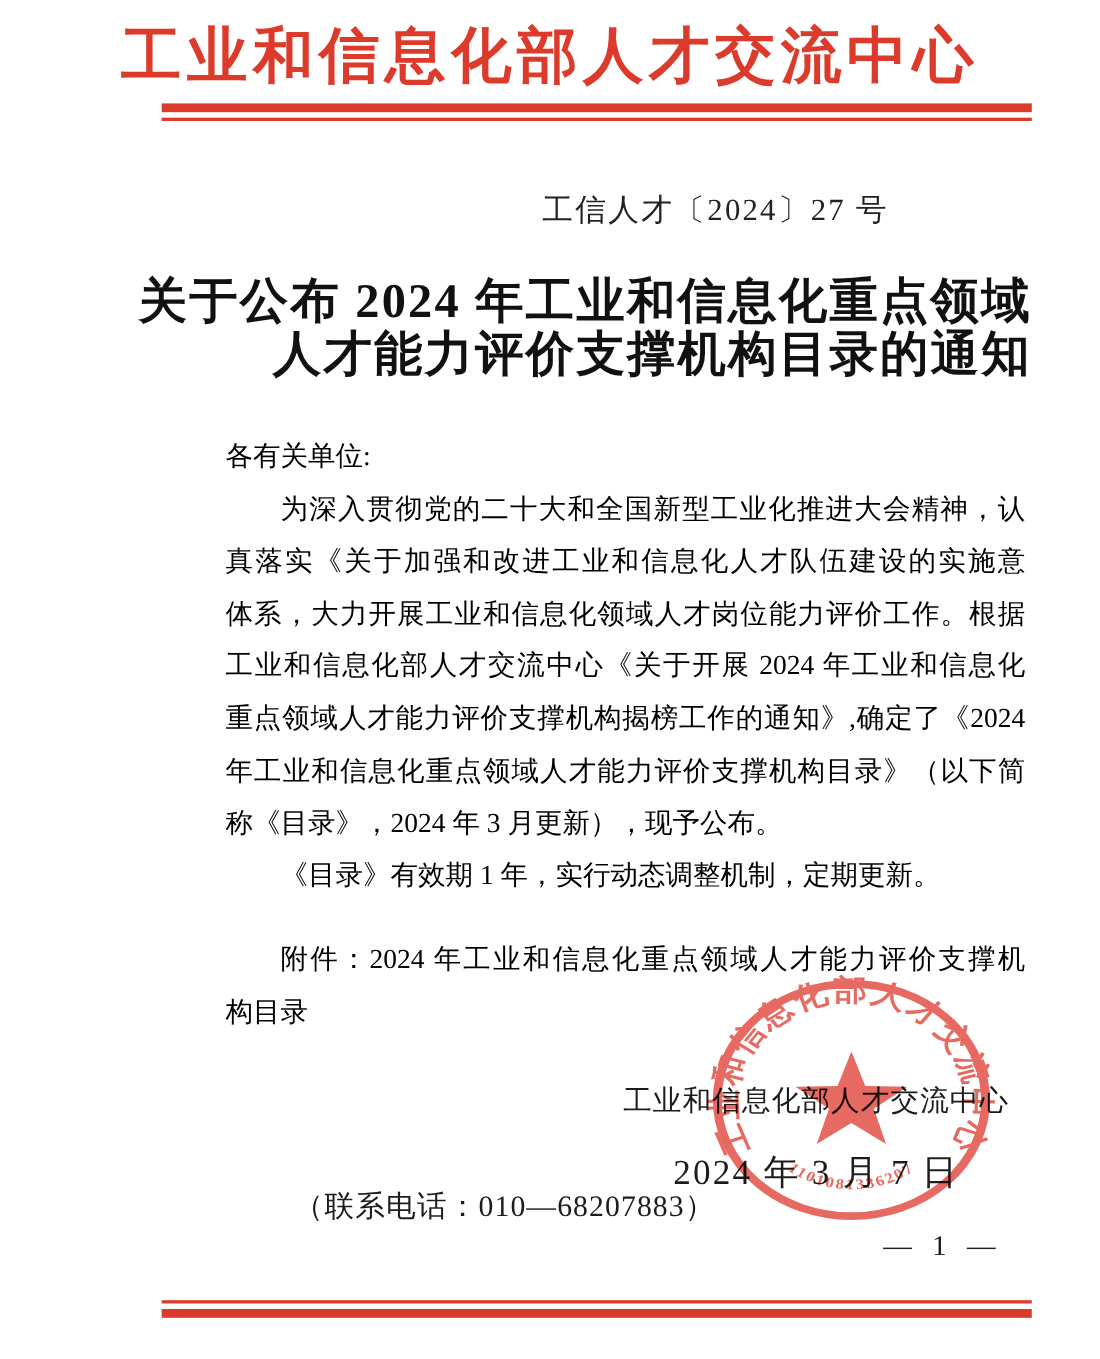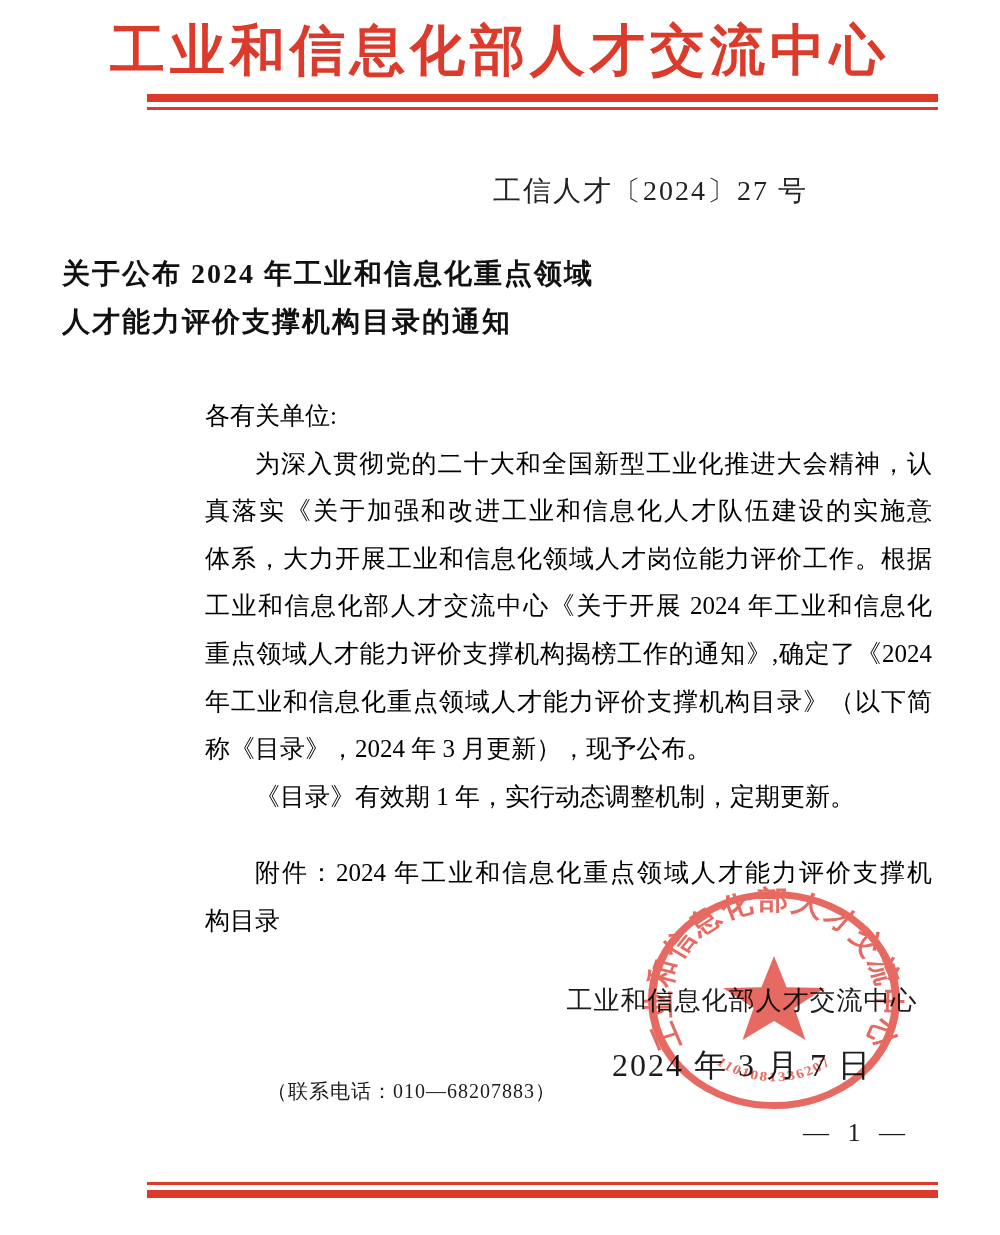--- a/index.html
+++ b/index.html
@@ -18,36 +18,36 @@
   .rule { position:absolute; left:85px; width:830px; background:var(--red); }
   .rule-thick-top { top:94px;  height:8px; }
   .rule-thin-top  { top:107px; height:3px; }
   .rule-thin-bottom  { top:1182px; height:3px; }
   .rule-thick-bottom { top:1190px; height:8px; }
   .doc-number {
     position:absolute; top:172px; right:130px;
     font-size:28px; letter-spacing:2px; color:#222;
   }
   .doc-title {
-    position:absolute; top:250px; left:0; right:0; text-align:left;
-    font-size:28px; font-weight:bold; line-height:48px; letter-spacing:2px;
+    position:absolute; top:250px; left:0; right:0; text-align:right;
+    font-size:44px; font-weight:bold; line-height:48px; letter-spacing:2px;
     color:#111;
   }
   .body-block {
     position:absolute; top:392px; left:143px; width:727px;
     font-size:25px; line-height:47.6px; color:#000000;
   }
   .line { height:47.6px; overflow:hidden; text-align:justify; text-align-last:justify; }
   .line.plain { text-align-last:left; }
   .line.indent { text-indent:2em; }
   .attachment { margin-top:29px; }
   .signature { position:absolute; top:985px; left:440px; width:480px; text-align:center; }
   .signature-org  { font-size:26px; line-height:32px; letter-spacing:1px; }
   .signature-date { font-size:32px; line-height:32px; margin-top:32px; letter-spacing:2px; }
-  .contact-phone { position:absolute; top:1078px; left:205px; font-size:20px; letter-spacing:1px; }
+  .contact-phone { position:absolute; top:1078px; left:205px; font-size:27px; letter-spacing:1px; }
   .page-number { position:absolute; top:1118px; left:690px; width:210px; text-align:center; font-size:26px; letter-spacing:6px; }
   .seal {
     position:absolute; top:884px; left:578px; width:268px; height:232px;
     opacity:0.82; mix-blend-mode:multiply; pointer-events:none;
   }
   .seal-ring { fill:none; stroke:var(--seal_red); stroke-width:6; }
   .seal-star { fill:var(--seal_red); }
   .seal-text { fill:var(--seal_red); font-family:"Liberation Serif","DejaVu Serif",serif; font-weight:bold; }
   .seal-arc-text { font-size:23px; letter-spacing:2px; }
   .seal-number   { font-size:11.5px; letter-spacing:1.5px; }

